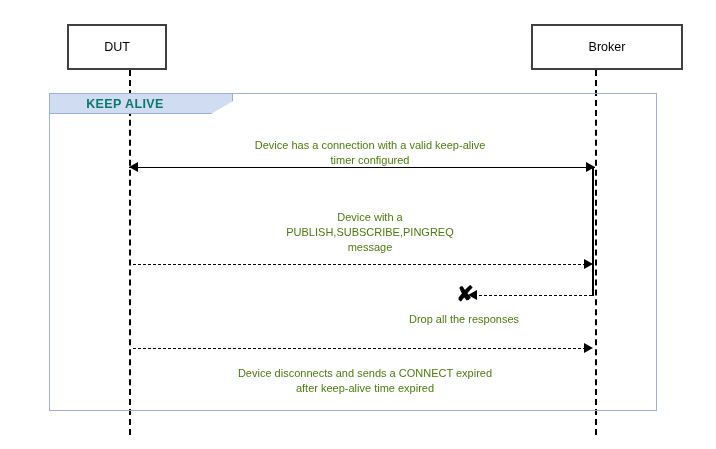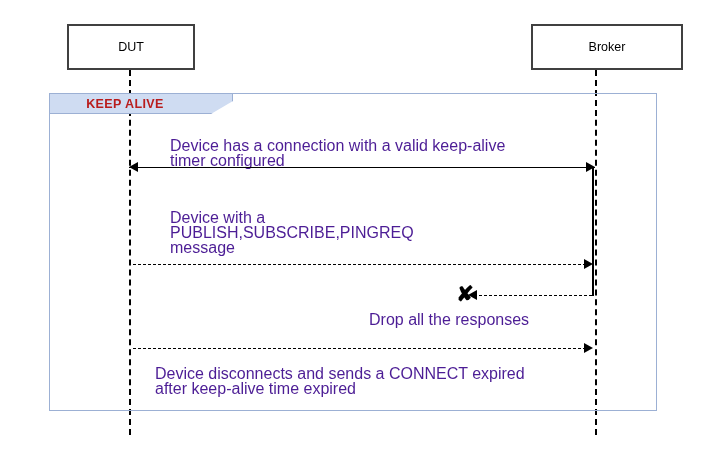--- a/index.html
+++ b/index.html
@@ -32,21 +32,21 @@
     display: flex;
     align-items: center;
     justify-content: center;
   }
   .participant-label {
     font-size: 12.5px;
     line-height: 1;
     color: #000000;
     white-space: nowrap;
   }
-  #box-dut   { left: 67px;  top: 24px; width: 128px; height: 46px; }
+  #box-dut   { left: 67px;  top: 24px; width: 100px; height: 46px; }
   #box-broker{ left: 531px; top: 24px; width: 152px; height: 46px; }
 
   
   .lifeline {
     position: absolute;
     width: 0;
     border-left: 2px dashed #000000;
   }
   #lifeline-dut    { left: 129px; top: 70px; height: 365px; }
   #lifeline-broker { left: 595px; top: 70px; height: 365px; }
@@ -84,21 +84,21 @@
     
     clip-path: polygon(0 0, 100% 0, 100% 38%, 88% 100%, 0 100%);
     display: flex;
     align-items: center;
     justify-content: center;
   }
   #fragment-tab-label {
     font-size: 12.5px;
     font-weight: bold;
     letter-spacing: 0.4px;
-    color: #b91c1c;
+    color: #0f766e;
     white-space: nowrap;
     margin-right: 32px;
   }
 
   
   .msg-line {
     position: absolute;
     height: 0;
   }
   .msg-line.solid  { border-top: 1.6px solid #000000; }
@@ -114,24 +114,24 @@
     border-left: 9px solid #000000;
   }
   .arrowhead.left {
     border-top: 5px solid transparent;
     border-bottom: 5px solid transparent;
     border-right: 9px solid #000000;
   }
 
   .msg-text {
     position: absolute;
-    text-align: left;
-    font-size: 16px;
+    text-align: center;
+    font-size: 11px;
     line-height: 15px;
-    color: #4c1d95;
+    color: #4d7c0f;
     white-space: pre-line;
   }
 
   
   #drop-marker {
     position: absolute;
     left: 455px;
     top: 283px;
     width: 20px;
     height: 22px;

